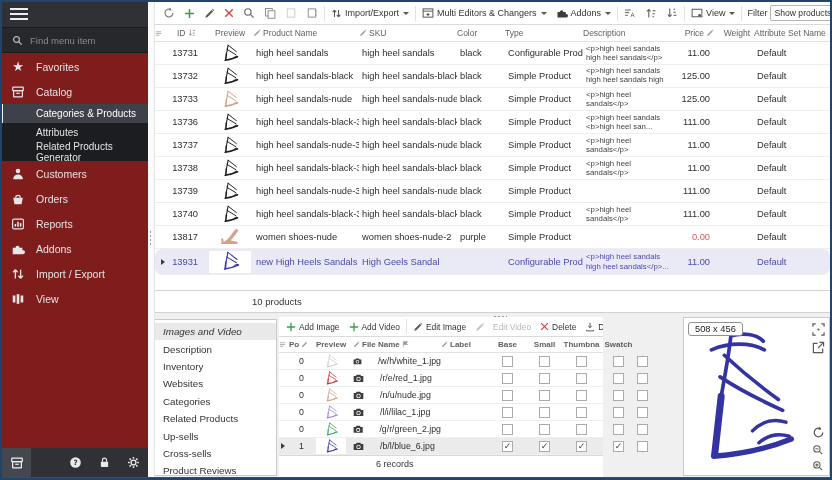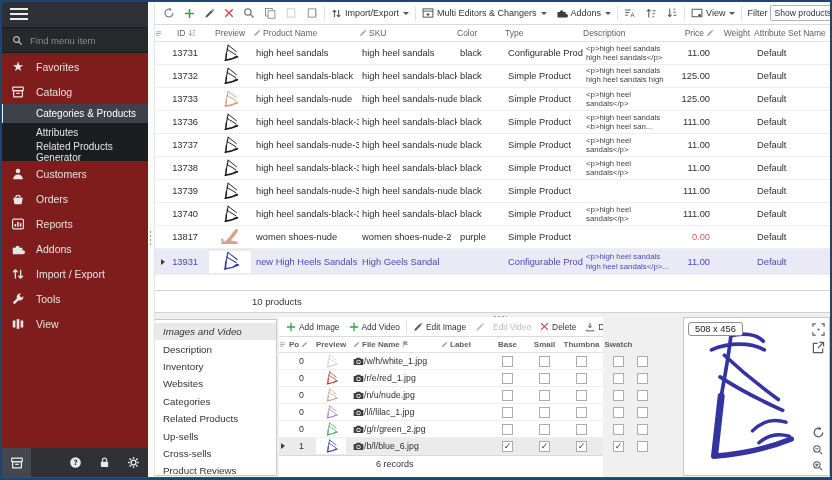--- a/index.html
+++ b/index.html
@@ -40,21 +40,21 @@
   .filterlbl { margin-left:2px; flex:none; }
   .fselect { display:flex; align-items:center; width:152px; height:16px; border:1px solid #b3b3b3; border-radius:2px; padding:0 3px; font-size:8.6px; color:#333; flex:none; background:#fff; }
   .fselect span { flex:1; overflow:hidden; white-space:nowrap; }
 
   
   .g-head, .g-row { display:grid; grid-template-columns: 12px 40px 46px 106px 98px 48px 78px 95px 40px 36px 1fr; align-items:center; }
   .g-head { height:17px; font-size:8.5px; color:#5f5f5f; border-bottom:1px solid #e2e2e2; }
   .g-head .hc { display:flex; align-items:center; gap:2px; overflow:hidden; white-space:nowrap; }
   .g-rows { position:relative; height:248px; overflow:hidden; }
   .g-row { border-bottom:1px solid #eeeeee; font-size:9.3px; color:#2e2e2e; height:23px; }
-  .g-row.sel { background:#eaeaf6; color:#4a49b0; }
+  .g-row.sel { background:#eaeaf6; color:#4a49b0;border-radius:7px; }
   .g-row .c { overflow:hidden; white-space:nowrap; padding-left:3px; }
   .g-row .id { text-align:right; padding-right:9px; }
   .g-row .price { text-align:right; padding-right:8px; }
   .g-row .price.red { color:#e05a5a; }
   .g-row .desc { font-size:7.8px; line-height:1.2; white-space:normal; max-height:20px; color:#3e3e3e; padding-right:4px; }
   .g-row.sel .desc { color:#4a49b0; }
   .g-row .prev { display:flex; justify-content:center; padding:0; }
   .chip { display:flex; align-items:center; justify-content:center; }
   .chip.chipw { background:#fff; width:42px; height:22px; }
   .tri { width:0; height:0; border-top:3.5px solid transparent; border-bottom:3.5px solid transparent; border-left:4.5px solid #3c3c3c; display:inline-block; margin-left:3px; }
@@ -73,21 +73,21 @@
 
   .mid { position:absolute; left:129px; top:0; width:324px; bottom:0; background:#fff; }
   .mid .toolbar { height:20px; padding-left:4px; font-size:8.4px; }
   .b-head, .b-row { display:grid; grid-template-columns: 10px 20px 44px 88px 48px 37px 37px 37px 37px 1fr; align-items:center; }
   .b-head { height:16px; font-size:8px; color:#5f5f5f; border-bottom:1px solid #e2e2e2;font-weight:bold; }
   .b-head .hc { display:flex; align-items:center; gap:2px; overflow:hidden; white-space:nowrap; }
   .b-row { height:17px; border-bottom:1px solid #efefef; font-size:8.8px; color:#2e2e2e; }
   .b-row.sel { background:#ebebeb; }
   .b-row .pos { text-align:right; padding-right:5px; }
   .b-row .prev { display:flex; justify-content:center; }
-  .b-row .file { display:flex; align-items:center; gap:0; overflow:hidden; white-space:nowrap; }
+  .b-row .file { display:flex; align-items:center; gap:16px; overflow:hidden; white-space:nowrap; }
   .b-row .ckc { display:flex; justify-content:center; }
   .cb { width:11px; height:11px; border:1px solid #ababab; background:#fff; font-size:9px; line-height:9px; text-align:center; color:#3d3d3d; }
   .recbar { height:17px; border-top:1px solid #d8d8d8; display:flex; align-items:center; padding-left:97px; font-size:9px; color:#333; background:#fff; }
 
   .imgpanel { position:absolute; right:0; top:0; width:147px; bottom:1px; background:#fff; border:1px solid #c8c8c8; }
   .sizebadge { position:absolute; left:4px; top:4px; border:1px solid #8f8f8f; border-radius:3px; background:#fff; padding:1px 6px; font-size:9.3px; color:#222; z-index:3; }
   .ip-ic { position:absolute; right:4px; width:13px; height:13px; cursor:pointer; z-index:3; }
   .bigshoe { position:absolute; left:8px; top:8px; }
   svg { display:block; }
 </style>
@@ -179,28 +179,20 @@
           <span>Addons</span>
         </div>
         <div class="sb-item">
           <span class="ic">
             <svg viewBox="0 0 16 16" width="14" height="14" fill="none" stroke="#e6e6e6" stroke-width="1.5">
               <path d="M5 13 V3 M5 3 L2.5 6 M5 3 L7.5 6"></path>
               <path d="M11 3 V13 M11 13 L8.5 10 M11 13 L13.5 10"></path>
             </svg>
           </span>
           <span>Import / Export</span>
-        </div>
-        <div class="sb-item">
-          <span class="ic">
-            <svg viewBox="0 0 16 16" width="14" height="14" fill="#e6e6e6">
-              <path d="M14 4.5 a4 4 0 0 1-5.3 4.8 L4 14 L2 12 L6.7 7.3 A4 4 0 0 1 11.5 2 L9.5 4 L12 6.5 Z"></path>
-            </svg>
-          </span>
-          <span>Tools</span>
         </div>
         <div class="sb-item">
           <span class="ic">
             <svg viewBox="0 0 16 16" width="14" height="14" fill="#e6e6e6">
               <rect x="2" y="4" width="3" height="8"></rect>
               <rect x="6.5" y="2.5" width="3" height="11"></rect>
               <rect x="11" y="4" width="3" height="8"></rect>
             </svg>
           </span>
           <span>View</span>

